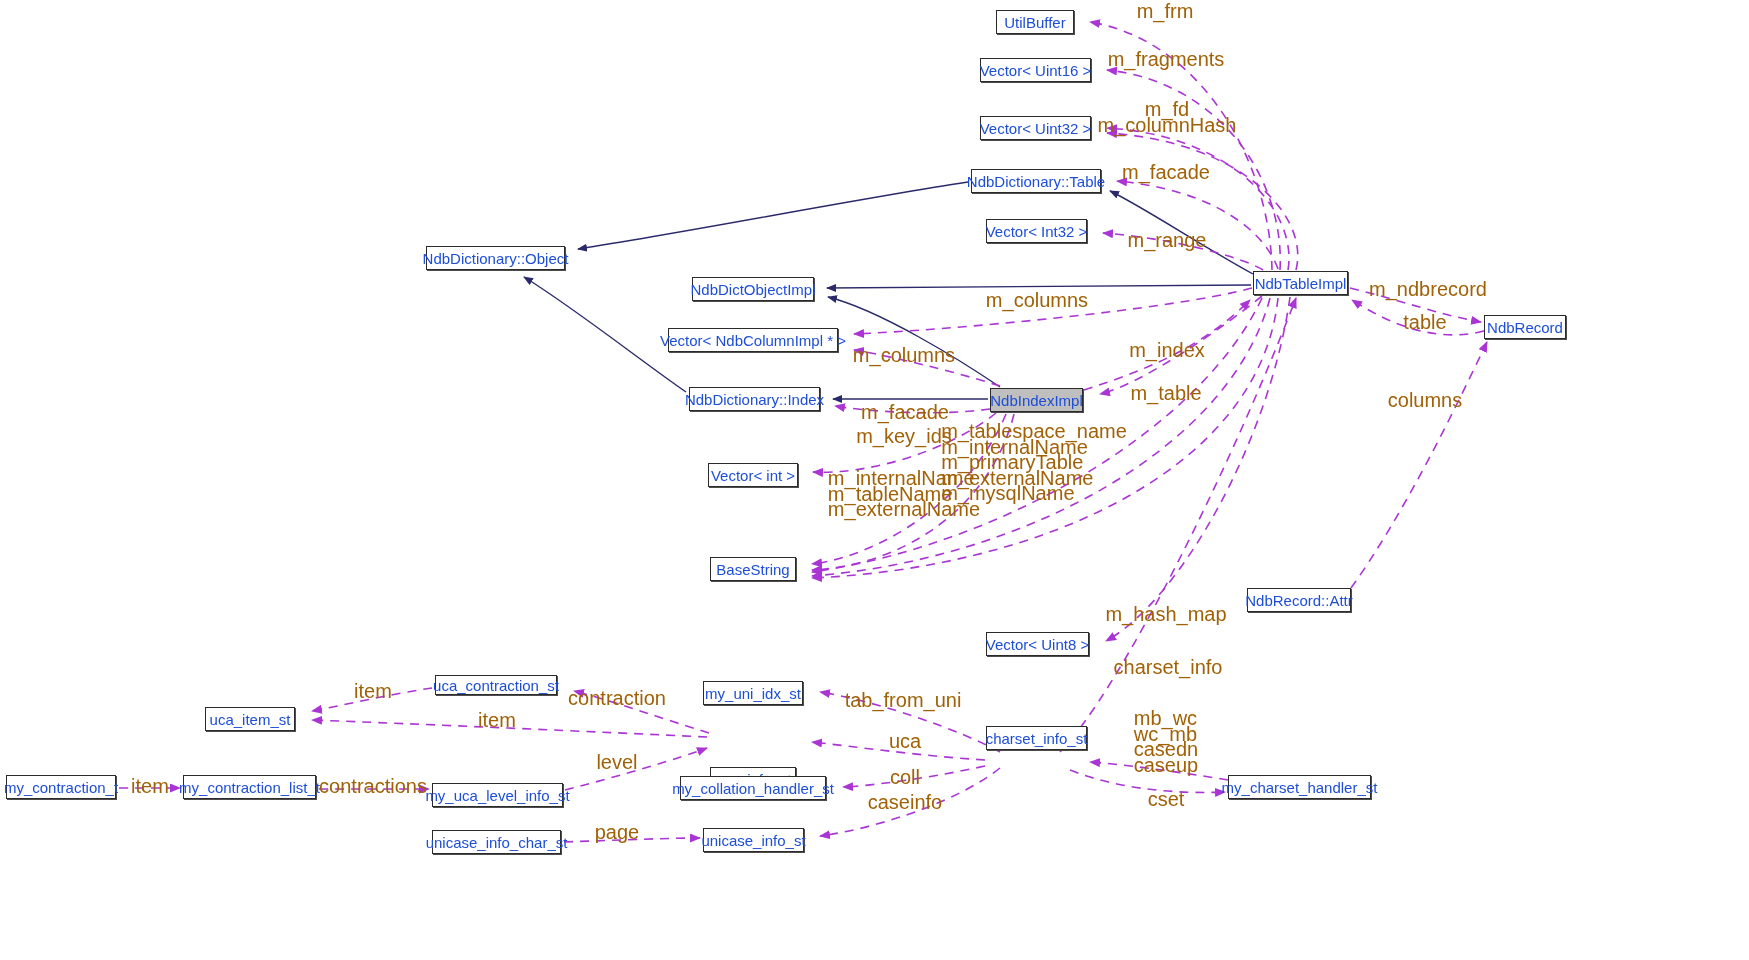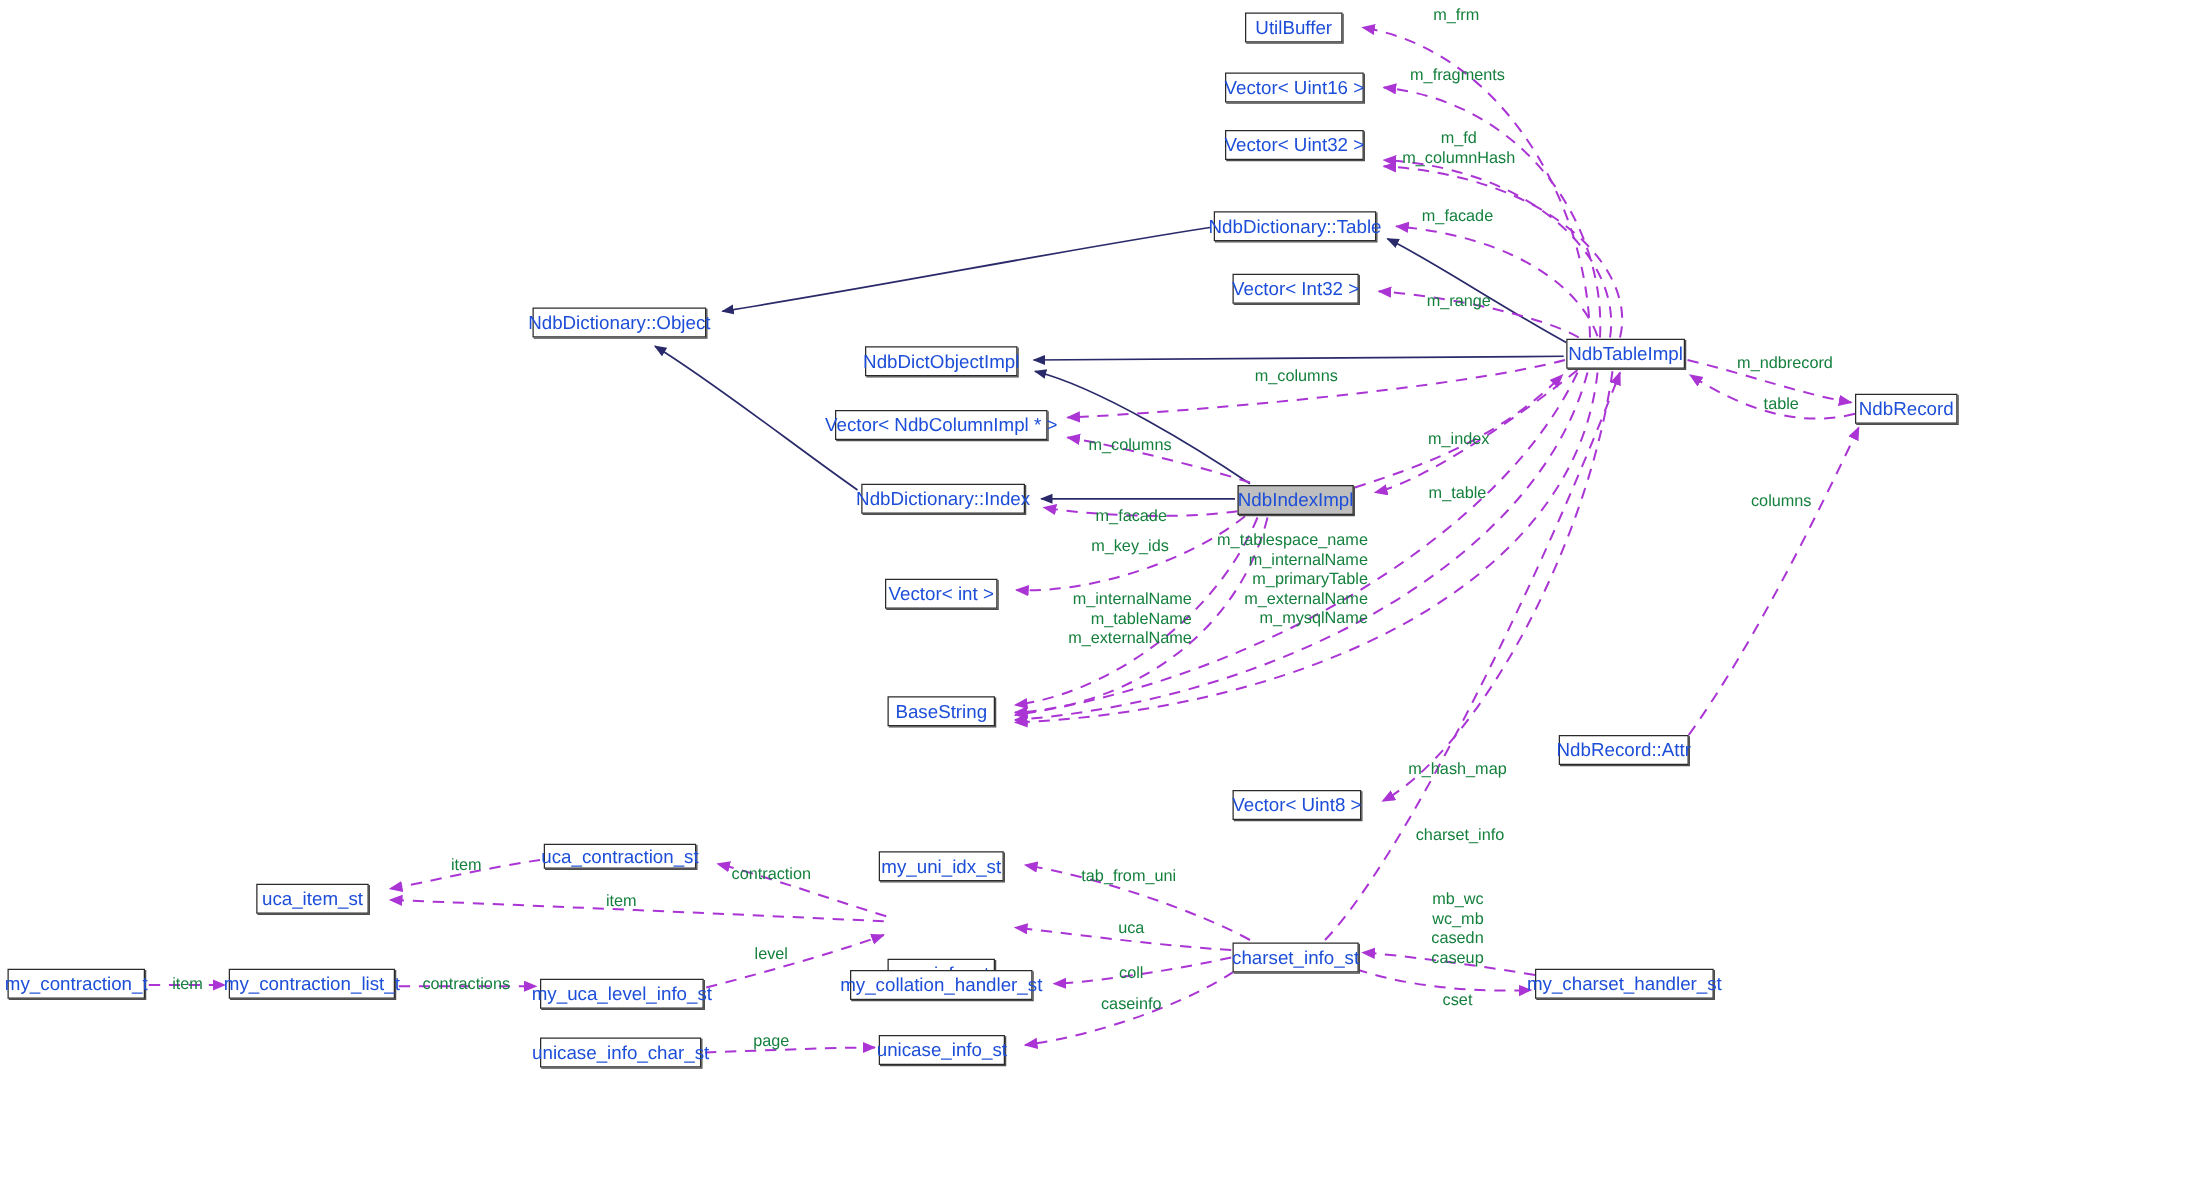--- a/index.html
+++ b/index.html
@@ -34,25 +34,25 @@
     align-items: center;
     justify-content: center;
     white-space: nowrap;
     box-shadow: 1px 1px 0 0 #4d4d4d;
   }
   .uml-node.highlight {
     background: #bfbfbf;
   }
   .edge-label {
     position: absolute;
-    font-size: 13px;
-    color: #15803d;
+    font-size: 20px;
+    color: #a16207;
     white-space: pre;
     line-height: 15.5px;
-    text-align: right;
+    text-align: left;
     transform: translateX(-50%);
   }
   .edge-label.multi {
     line-height: 15.5px;
   }
 </style>
 </head>
 <body>
 
 <div id="diagram-root">
@@ -148,39 +148,39 @@
       <path d="M319,789 C360,789 400,789 429,789"></path>
 
       <path d="M119,788 C140,788 160,788 180,788"></path>
 
       <path d="M564,842 C620,840 670,838 700,838"></path>
     </g>
   </svg>
 
   <div class="uml-node" style="left:996px;top:10px;width:78px;height:24px;">UtilBuffer</div>
   <div class="uml-node" style="left:980px;top:58px;width:111px;height:24px;">Vector&lt; Uint16 &gt;</div>
-  <div class="uml-node" style="left:980px;top:104px;width:111px;height:24px;">Vector&lt; Uint32 &gt;</div>
+  <div class="uml-node" style="left:980px;top:116px;width:111px;height:24px;">Vector&lt; Uint32 &gt;</div>
   <div class="uml-node" style="left:971px;top:169px;width:130px;height:24px;">NdbDictionary::Table</div>
   <div class="uml-node" style="left:986px;top:219px;width:101px;height:24px;">Vector&lt; Int32 &gt;</div>
   <div class="uml-node" style="left:426px;top:246px;width:139px;height:24px;">NdbDictionary::Object</div>
   <div class="uml-node" style="left:692px;top:277px;width:122px;height:24px;">NdbDictObjectImpl</div>
   <div class="uml-node" style="left:1253px;top:271px;width:95px;height:24px;">NdbTableImpl</div>
   <div class="uml-node" style="left:1484px;top:315px;width:82px;height:24px;">NdbRecord</div>
   <div class="uml-node" style="left:668px;top:328px;width:170px;height:24px;">Vector&lt; NdbColumnImpl * &gt;</div>
   <div class="uml-node" style="left:689px;top:387px;width:131px;height:24px;">NdbDictionary::Index</div>
   <div class="uml-node highlight" style="left:990px;top:388px;width:93px;height:24px;">NdbIndexImpl</div>
   <div class="uml-node" style="left:708px;top:463px;width:90px;height:24px;">Vector&lt; int &gt;</div>
   <div class="uml-node" style="left:710px;top:557px;width:86px;height:24px;">BaseString</div>
   <div class="uml-node" style="left:1247px;top:588px;width:104px;height:24px;">NdbRecord::Attr</div>
   <div class="uml-node" style="left:986px;top:632px;width:103px;height:24px;">Vector&lt; Uint8 &gt;</div>
   <div class="uml-node" style="left:435px;top:675px;width:122px;height:20px;">uca_contraction_st</div>
   <div class="uml-node" style="left:703px;top:681px;width:100px;height:24px;">my_uni_idx_st</div>
   <div class="uml-node" style="left:205px;top:707px;width:90px;height:24px;">uca_item_st</div>
   <div class="uml-node" style="left:710px;top:729px;width:86px;height:24px;margin-top:38px;">uca_info_st</div>
-  <div class="uml-node" style="left:986px;top:754px;width:101px;height:24px;">charset_info_st</div>
+  <div class="uml-node" style="left:986px;top:726px;width:101px;height:24px;">charset_info_st</div>
   <div class="uml-node" style="left:6px;top:775px;width:110px;height:24px;">my_contraction_t</div>
   <div class="uml-node" style="left:183px;top:775px;width:133px;height:24px;">my_contraction_list_t</div>
   <div class="uml-node" style="left:432px;top:783px;width:131px;height:24px;">my_uca_level_info_st</div>
   <div class="uml-node" style="left:680px;top:776px;width:146px;height:24px;">my_collation_handler_st</div>
   <div class="uml-node" style="left:1228px;top:775px;width:143px;height:24px;">my_charset_handler_st</div>
   <div class="uml-node" style="left:432px;top:830px;width:129px;height:24px;">unicase_info_char_st</div>
   <div class="uml-node" style="left:703px;top:828px;width:101px;height:24px;">unicase_info_st</div>
 
   <div class="edge-label" style="left:1165px;top:4px;">m_frm</div>
   <div class="edge-label" style="left:1166px;top:52px;">m_fragments</div>

